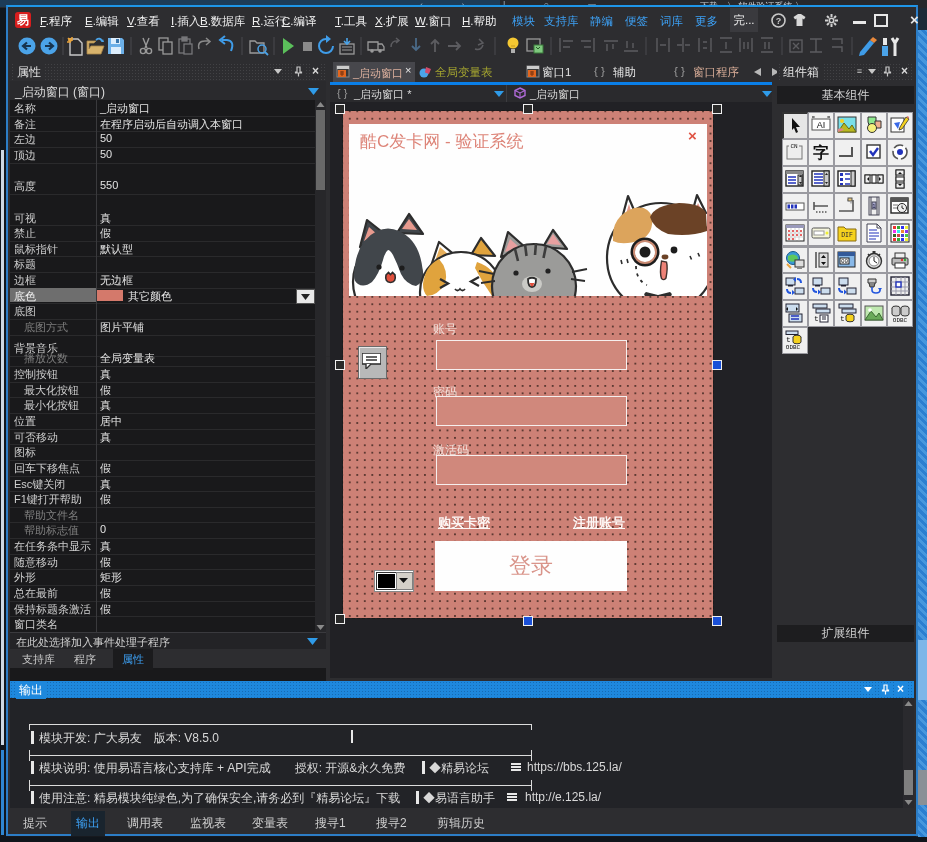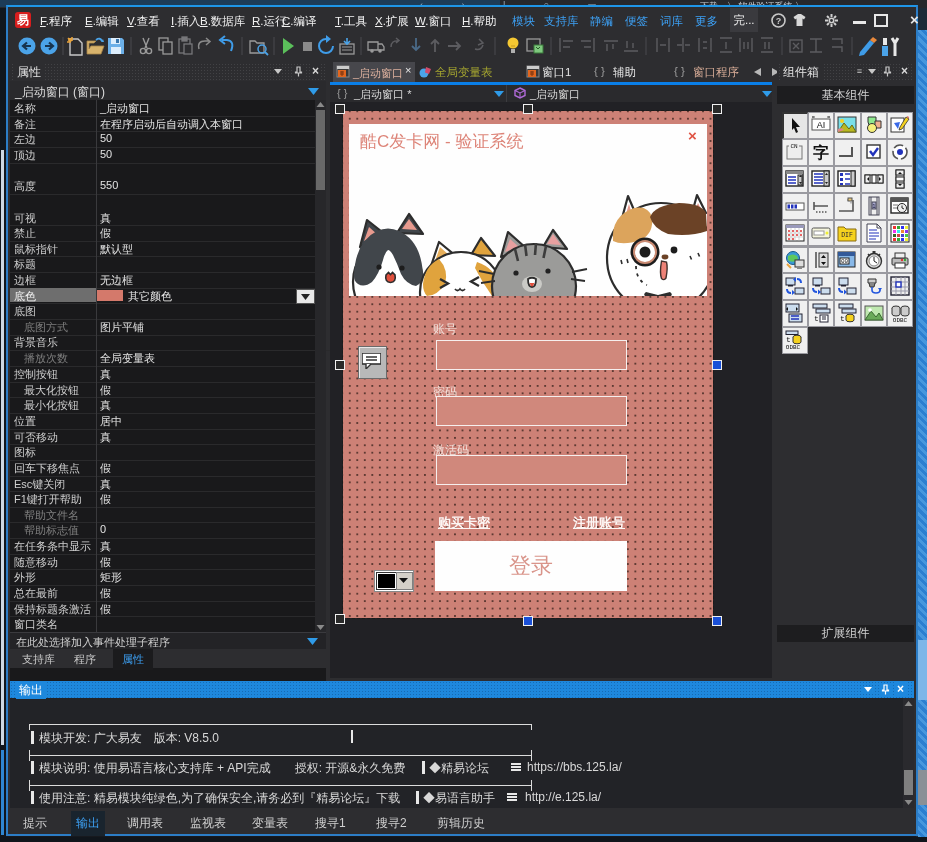--- a/index.html
+++ b/index.html
@@ -296,21 +296,21 @@
             </div>
           </div>
       <div style="position:absolute;left:0;top:203.41px;width:305px;height:15.65px;border-bottom:1px solid #2a2a2c;">
             <span style="position:absolute;left:4px;top:1px;color:#cfcfcf;">底图</span>
             <span style="position:absolute;left:90px;top:1px;color:#e2e2e2;"></span>
           </div>
       <div style="position:absolute;left:0;top:219.06px;width:305px;height:15.65px;border-bottom:1px solid #2a2a2c;">
             <span style="position:absolute;left:14px;top:1px;color:#7f7f7f;">底图方式</span>
             <span style="position:absolute;left:90px;top:1px;color:#e2e2e2;">图片平铺</span>
           </div>
-      <div style="position:absolute;left:0;top:234px;width:347px;height:15.65px;border-bottom:1px solid #2a2a2c;">
+      <div style="position:absolute;left:0;top:240px;width:347px;height:15.65px;border-bottom:1px solid #2a2a2c;">
             <span style="position:absolute;left:4px;top:1px;color:#cfcfcf;">背景音乐</span>
             <span style="position:absolute;left:90px;top:1px;color:#e2e2e2;"></span>
           </div>
       <div style="position:absolute;left:0;top:250.35px;width:305px;height:15.65px;border-bottom:1px solid #2a2a2c;">
             <span style="position:absolute;left:14px;top:1px;color:#7f7f7f;">播放次数</span>
             <span style="position:absolute;left:90px;top:1px;color:#e2e2e2;">全局变量表</span>
           </div>
       <div style="position:absolute;left:0;top:266.00px;width:305px;height:15.65px;border-bottom:1px solid #2a2a2c;">
             <span style="position:absolute;left:4px;top:1px;color:#cfcfcf;">控制按钮</span>
             <span style="position:absolute;left:90px;top:1px;color:#e2e2e2;">真</span>

